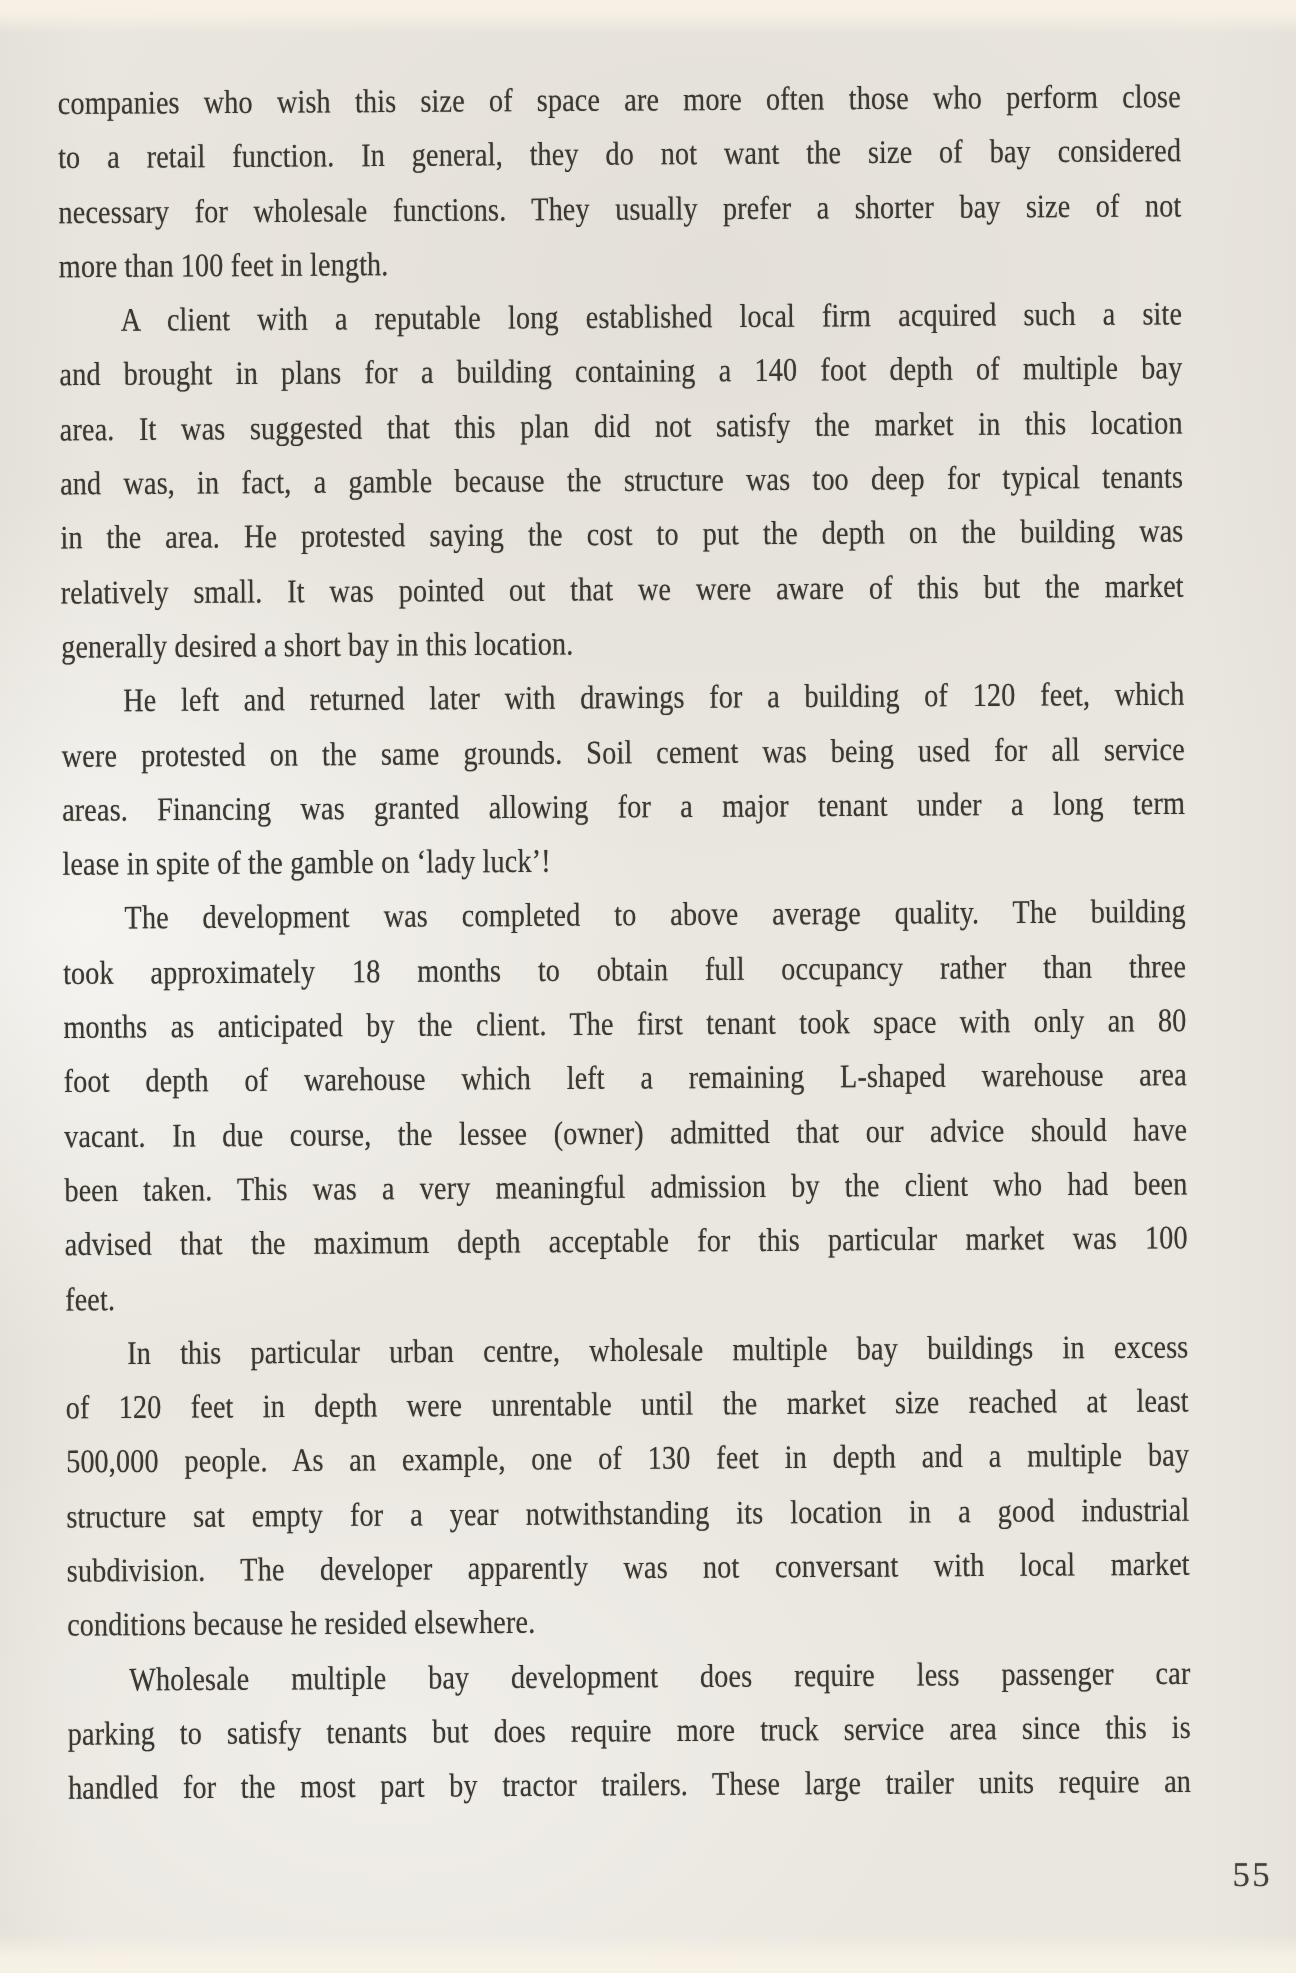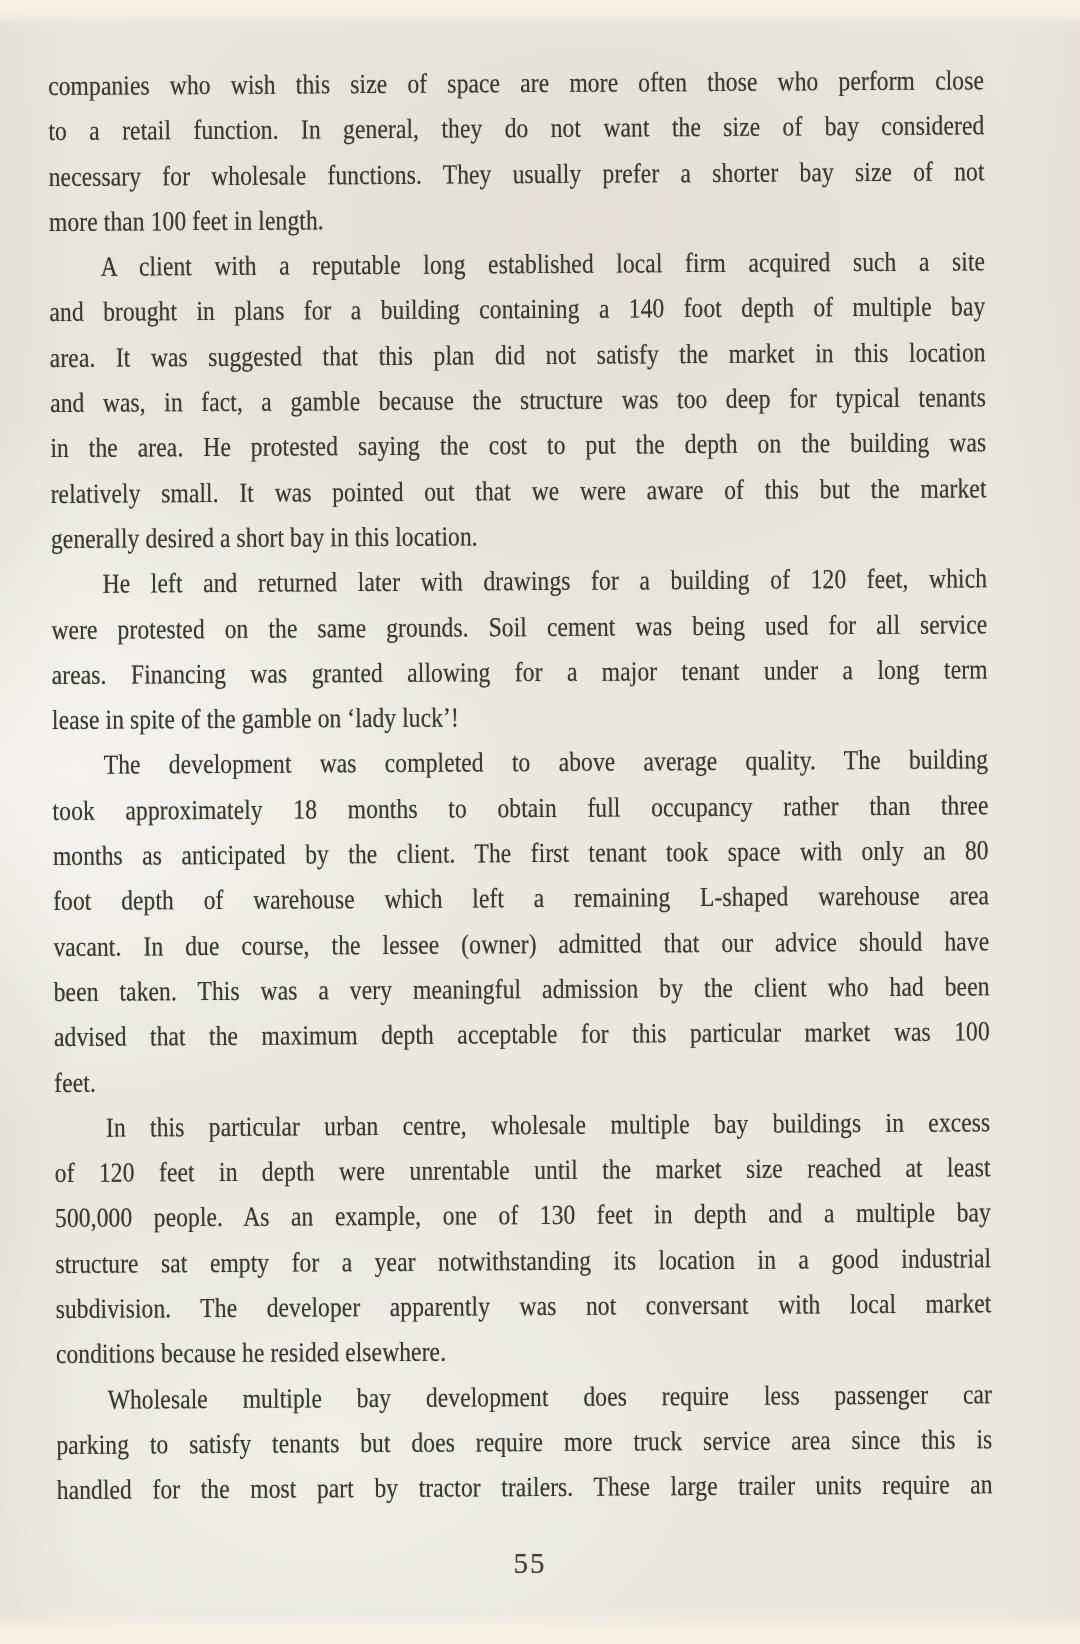--- a/index.html
+++ b/index.html
@@ -27,21 +27,21 @@
     color:#3b382f;
     text-shadow:0 0 1px rgba(59,56,47,0.55);
     letter-spacing:0.1px;
   }
   .para { margin:0; }
   .line { text-align:justify; text-align-last:justify; }
   .line.l-end { text-align-last:left; }
   .para.p-indent .line:first-child { text-indent:60px; }
   .page-number {
     position:absolute; top:1546px; left:0; width:1060px;
-    text-align:center; font-size:29px; line-height:34px;
+    text-align:right; font-size:29px; line-height:34px;
     color:#45413a; text-shadow:0 0 1px rgba(70,65,58,0.5);
     letter-spacing:2px;
   }
 </style>
 </head>
 <body>
 
 <div class="photo"></div>
 
 <div class="text-block">

